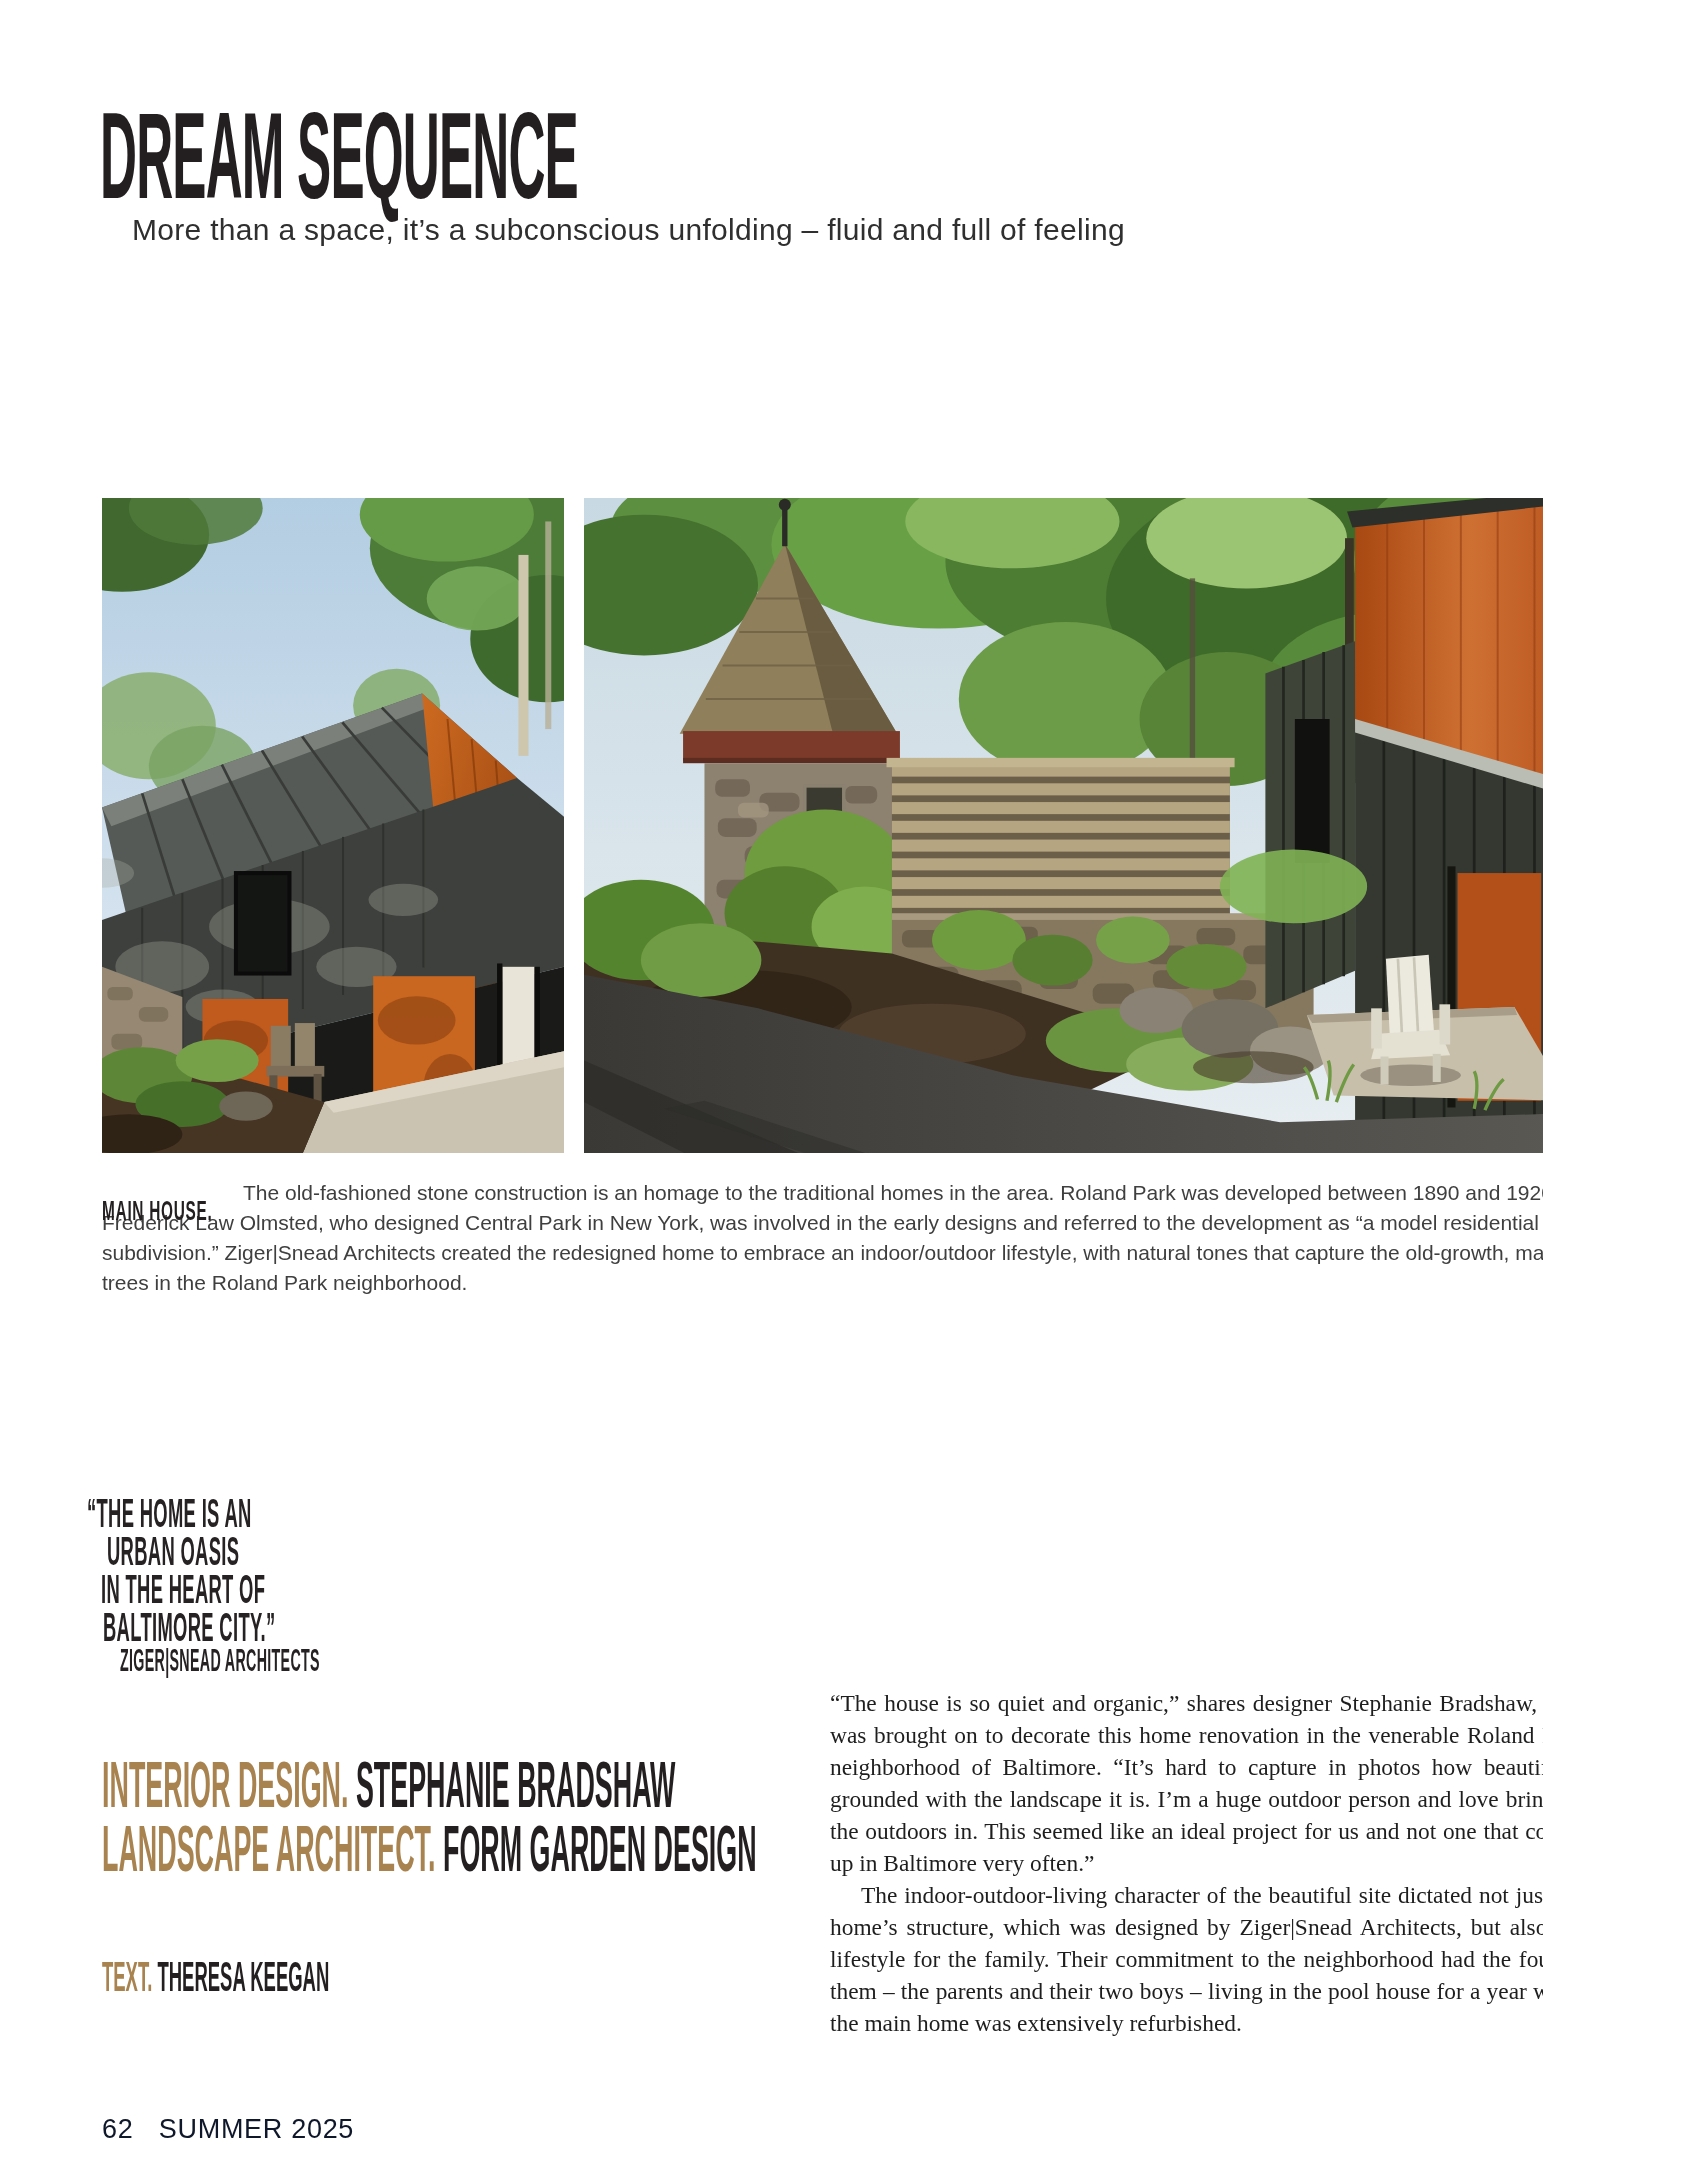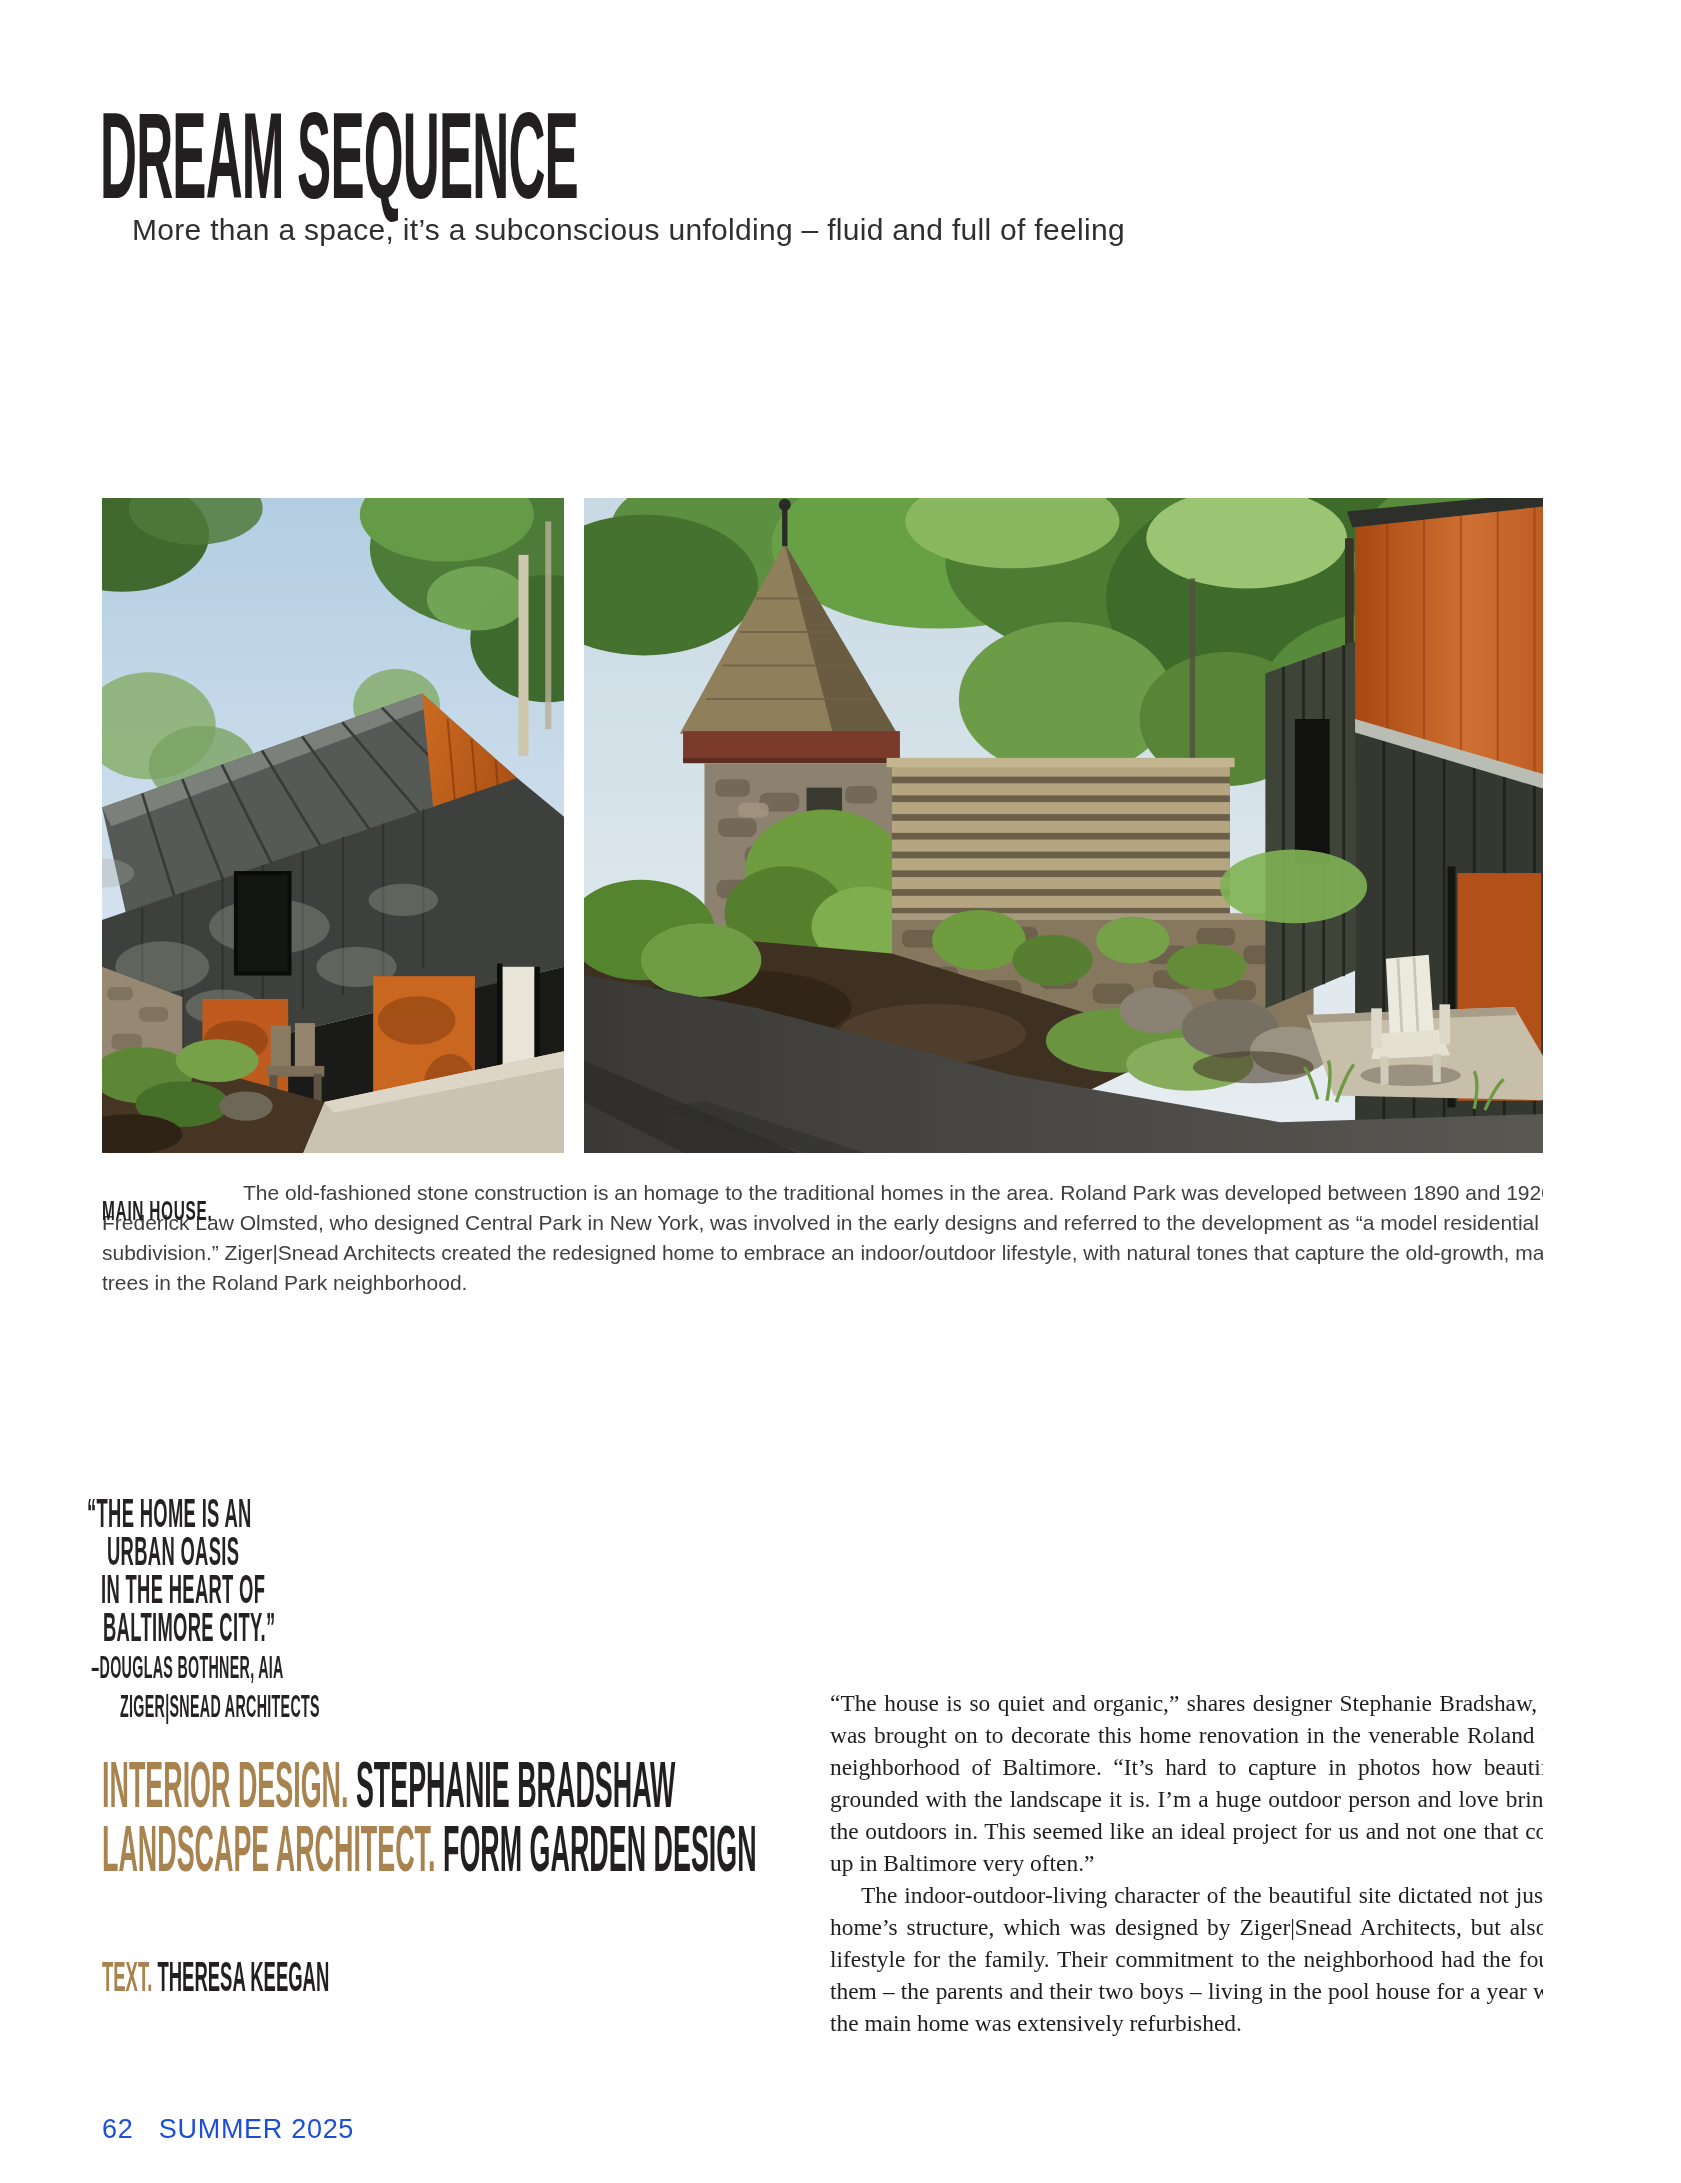--- a/index.html
+++ b/index.html
@@ -35,21 +35,21 @@
   .credit-label{color:#a8834f;}
   .credit-value{color:#231f20;}
   .subcredit-line{height:46px;}
   .subcredit-line .cond{font-size:42px;transform:scaleX(0.44);}
   .body-col{
     width:755px;font-family:"Liberation Serif",serif;font-size:23.4px;line-height:32px;
     color:#1e1e1e;text-align:justify;
   }
   .body-col p{margin:0;}
   .body-col p + p{text-indent:31px;}
-  .footer{font-size:27px;color:#1d4ed8;letter-spacing:0.7px;}
+  .footer{font-size:27px;color:#0f172a;letter-spacing:0.7px;}
   .footer .issue{margin-left:25.4px;}
 </style>
 </head>
 <body>
 
 <div id="page">
 
   <div class="abs" style="left:100px;top:95px;">
     <span class="cond title">DREAM SEQUENCE</span>
   </div>
@@ -380,21 +380,20 @@
       <span class="cond">MAIN HOUSE.</span>
     </span>
     <span style="display:block;text-indent:141px;">The old-fashioned stone construction is an homage to the traditional homes in the area. Roland Park was developed between 1890 and 1920. Frederick Law Olmsted, who designed Central Park in New York, was involved in the early designs and referred to the development as “a model residential subdivision.” Ziger|Snead Architects created the redesigned home to embrace an indoor/outdoor lifestyle, with natural tones that capture the old-growth, mature trees in the Roland Park neighborhood.</span>
   </div>
 
   <div class="abs" style="left:87px;top:1491px;">
     <div class="quote-line"><span class="cond">“THE HOME IS AN</span></div>
     <div class="quote-line"><span class="cond">URBAN OASIS</span></div>
     <div class="quote-line"><span class="cond">IN THE HEART OF</span></div>
     <div class="quote-line"><span class="cond">BALTIMORE CITY.”</span></div>
-    <div class="attr-line" style="margin-top:6.7px;"><span class="cond" style="padding-left:9.4px;">–DOUGLAS BOTHNER, AIA</span></div>
     <div class="attr-line attr2"><span class="cond">ZIGER|SNEAD ARCHITECTS</span></div>
   </div>
 
   <div class="abs" style="left:102px;top:1748px;">
     <div class="credit-line">
       <span class="cond"><span class="credit-label">INTERIOR DESIGN.</span> <span class="credit-value">STEPHANIE BRADSHAW</span></span>
     </div>
     <div class="credit-line">
       <span class="cond"><span class="credit-label">LANDSCAPE ARCHITECT.</span> <span class="credit-value">FORM GARDEN DESIGN</span></span>
     </div>

